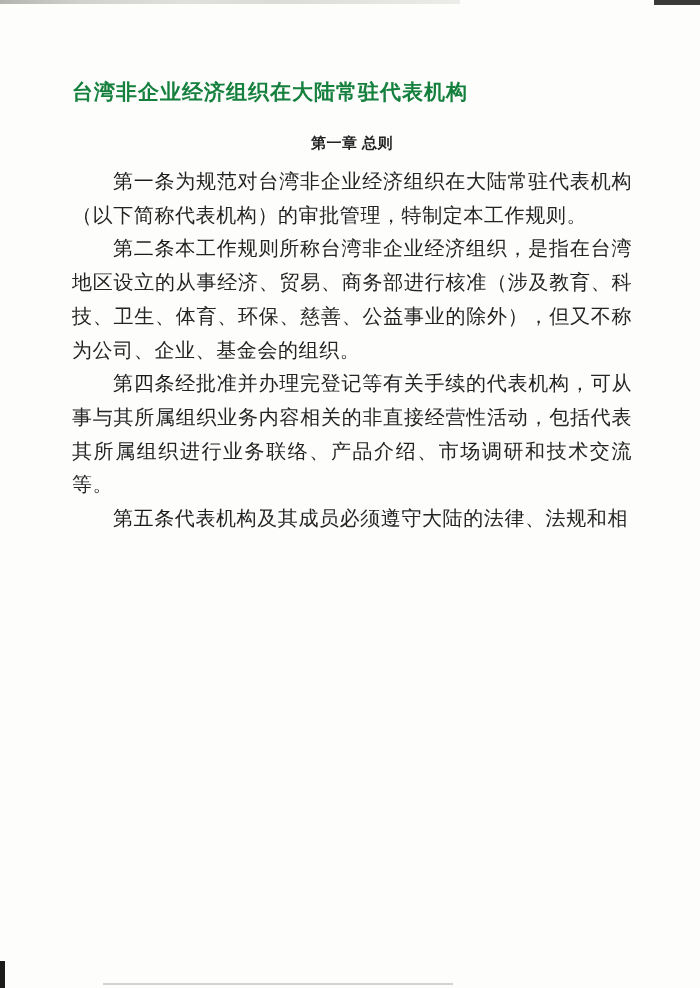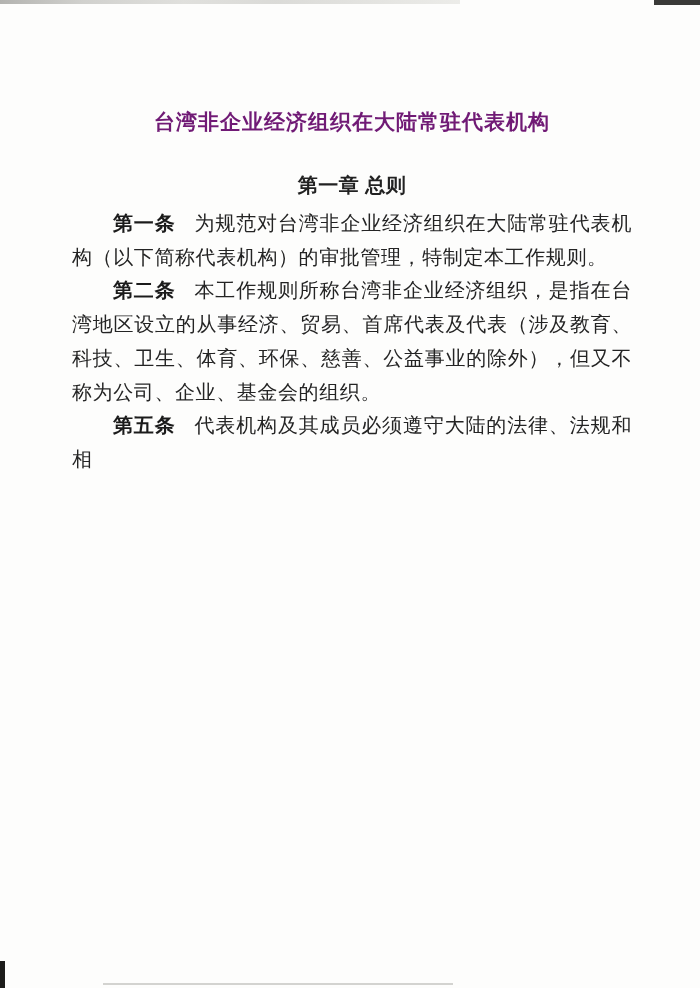--- a/index.html
+++ b/index.html
@@ -44,56 +44,54 @@
     background: #c8c8c4;
     opacity: 0.8;
   }
 
   
   .content {
     position: relative;
     padding: 0 68px 0 72px;
   }
   .doc-title {
-    margin-top: 103px;
-    text-align: center;
+    margin-top: 73px;
     font-family: "Liberation Sans", "DejaVu Sans", sans-serif;
     font-weight: bold;
     font-size: 21px;
     line-height: 38px;
     letter-spacing: 1px;
-    color: #701a75;
+    color: #15803d;
   }
   .chapter-heading {
-    margin-top: 27px;
+    margin-top: 15px;
     text-align: center;
     font-family: "Liberation Sans", "DejaVu Sans", sans-serif;
     font-weight: bold;
-    font-size: 20px;
+    font-size: 15px;
     line-height: 34px;
     letter-spacing: 0.5px;
     color: #222;
   }
   .body-text {
     margin-top: 5px;
     font-family: "Liberation Serif", "DejaVu Serif", serif;
     font-size: 20px;
     line-height: 33.7px;
     letter-spacing: 0.6px;
     text-align: justify;
     color: #242424;
   }
   .body-text p {
     margin: 0;
     text-indent: 41px;
   }
   .article-label {
     font-family: "Liberation Sans", "DejaVu Sans", sans-serif;
-    font-weight: bold;
-    margin-right: 19px;
+    font-weight: normal;
     color: #1b1b1b;
   }
 </style>
 </head>
 <body>
 
 <div class="page">
 
   <div class="scan-edge-top"></div>
   <div class="scan-edge-top-right"></div>
@@ -106,21 +104,24 @@
       <div>台湾非企业经济组织在大陆常驻代表机构</div>
     </div>
 
     <div class="chapter-heading">第一章 总则</div>
 
     <div class="body-text">
       <p>
         <span class="article-label">第一条</span><span>为规范对台湾非企业经济组织在大陆常驻代表机构（以下简称代表机构）的审批管理，特制定本工作规则。</span>
       </p>
       <p>
-        <span class="article-label">第二条</span><span>本工作规则所称台湾非企业经济组织，是指在台湾地区设立的从事经济、贸易、首席代表及代表（涉及教育、科技、卫生、体育、环保、慈善、公益事业的除外），但又不称为公司、企业、基金会的组织。</span>
+        <span class="article-label">第二条</span><span>本工作规则所称台湾非企业经济组织，是指在台湾地区设立的从事经济、贸易、商务部进行核准（涉及教育、科技、卫生、体育、环保、慈善、公益事业的除外），但又不称为公司、企业、基金会的组织。</span>
+      </p>
+      <p>
+        <span class="article-label">第四条</span><span>经批准并办理完登记等有关手续的代表机构，可从事与其所属组织业务内容相关的非直接经营性活动，包括代表其所属组织进行业务联络、产品介绍、市场调研和技术交流等。</span>
       </p>
       <p>
         <span class="article-label">第五条</span><span>代表机构及其成员必须遵守大陆的法律、法规和相</span>
       </p>
     </div>
 
   </div>
 </div>
 
 </body></html>

